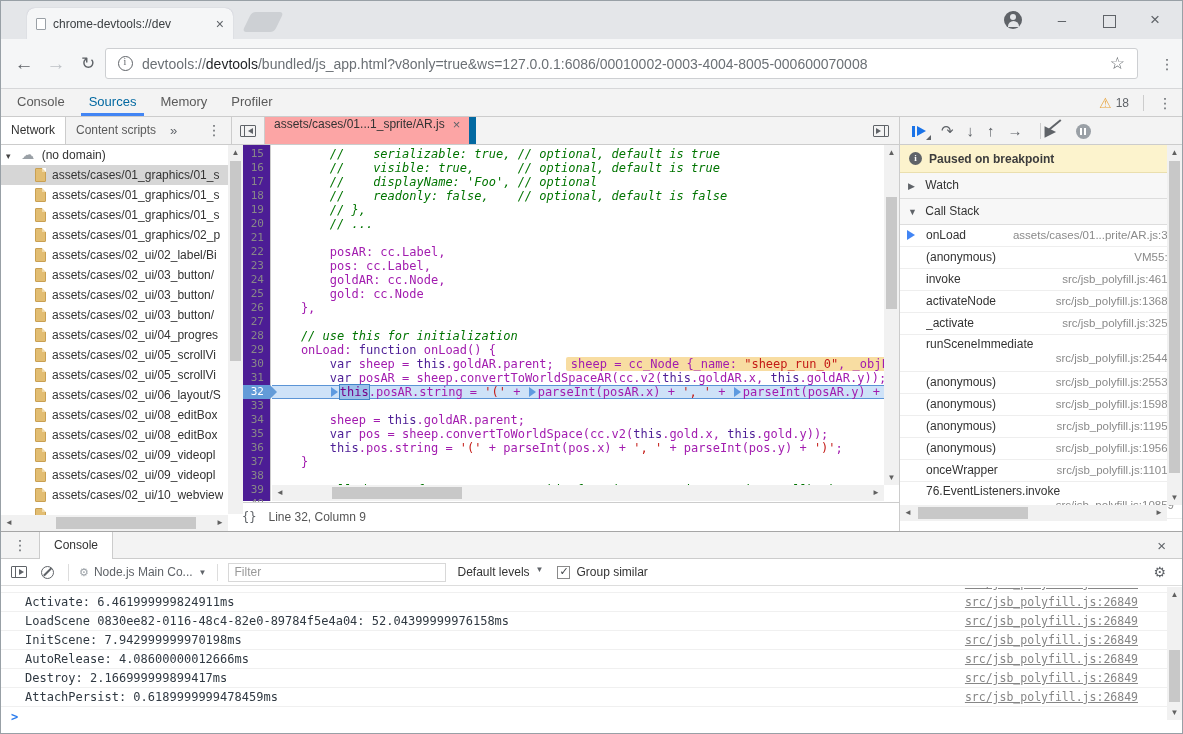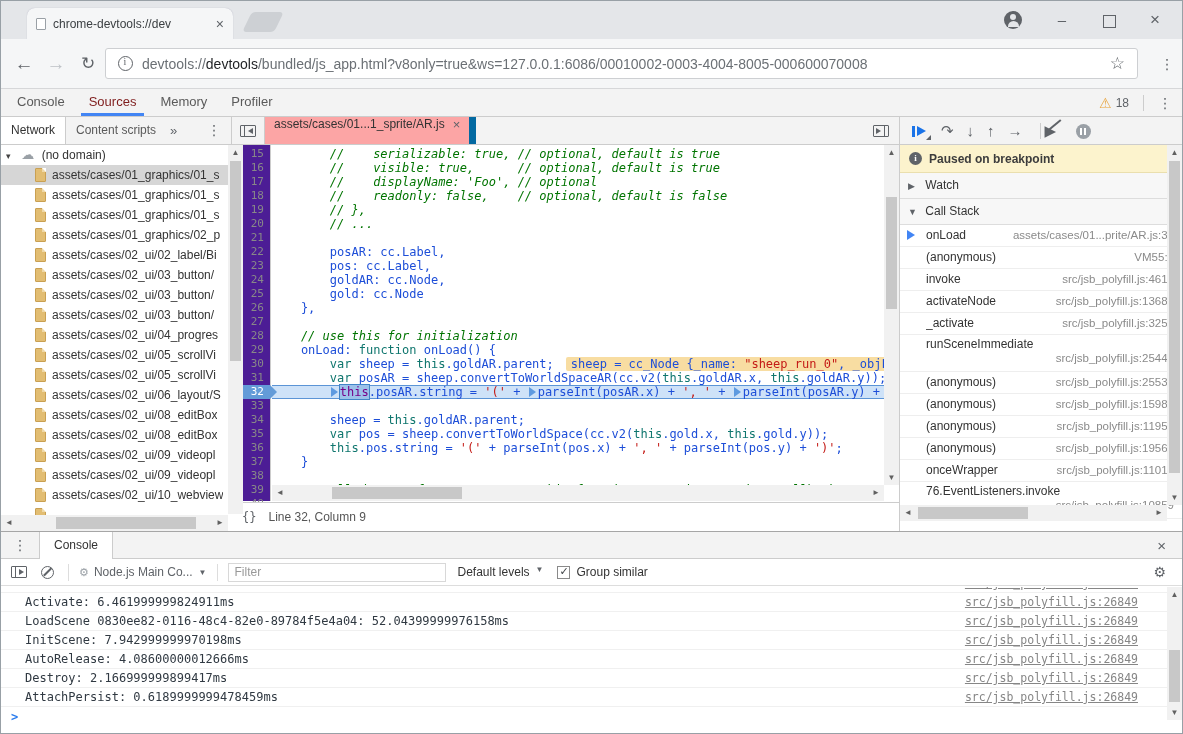--- a/index.html
+++ b/index.html
@@ -33,21 +33,21 @@
 .info-ic::after{content:"i";position:absolute;left:0;top:-1px;width:12px;text-align:center;font-size:10px;color:#5f6368;font-family:"Liberation Serif",serif}
 .url-scheme,.url-rest{color:#6b7075}
 .url-host{color:#1f2124}
 .url-star{margin-left:auto;flex:none;color:#5f6368;font-size:17px}
 .ic-menu{right:6px;font-size:16px;letter-spacing:1px}
 
 
 .devtools{position:absolute;left:0;top:88px;width:100%;height:645px;background:#fff}
 .dt-tabbar{position:absolute;left:0;top:0;width:100%;height:28px;background:#f3f3f3;border-bottom:1px solid #ccc;display:flex;align-items:stretch}
 .dt-tab{padding:0 8px;margin-left:8px;line-height:26px;color:#5a5a5a;font-size:13px}
-.dt-tab.active{color:#7f1d1d;border-bottom:3px solid #4285f4}
+.dt-tab.active{color:#0369a1;border-bottom:3px solid #4285f4}
 .dt-right{margin-left:auto;display:flex;align-items:center}
 .warn-badge{display:flex;align-items:center;margin-right:10px}
 .warn-tri{color:#e8a33b;font-size:14px;margin-right:4px}
 .warn-num{color:#5f6368;font-size:12px}
 .bar-sep{width:1px;height:16px;background:#ccc;margin:0 4px}
 .vdots{color:#5f6368;font-size:14px;padding:0 10px;letter-spacing:0}
 
 
 .subbar{position:absolute;left:0;top:28px;width:100%;height:28px}
 .nav-strip{position:absolute;left:0;top:0;width:231px;height:28px;background:#f3f3f3;border-right:1px solid #ccc;border-bottom:1px solid #ccc;display:flex;align-items:stretch}
@@ -92,23 +92,23 @@
 
 
 .editor{position:absolute;left:231px;top:0;right:283px;height:100%;background:#fff}
 .gutter{position:absolute;left:0;top:0;width:39px;bottom:30px;background:#4c1d95;border-right:1px solid #ccc;padding-top:2px;overflow:visible;z-index:1}
 .gut-line{height:14px;line-height:14px;text-align:right;padding-right:6px;color:#888;font:11px/14px "DejaVu Sans Mono",monospace}
 .gut-line.cur{background:#639bd8;color:#fff;position:relative}
 .gut-line.cur::after{content:"";position:absolute;right:-7px;top:0;border-left:7px solid #639bd8;border-top:7px solid transparent;border-bottom:7px solid transparent}
 .code{position:absolute;left:40px;top:0;right:15px;bottom:30px;padding-top:2px;overflow:hidden;font:12px/14px "DejaVu Sans Mono",monospace;color:#303942;z-index:0}
 .code-line{height:14px;white-space:pre}
 .code-line.cur{background:#cee2f8;box-shadow:inset 0 1px 0 #5b94d6,inset 0 -1px 0 #5b94d6}
-.tk-p{color:#1d4ed8}
+.tk-p{color:#a21caf}
 .tk-c{color:#007400;font-style:italic}
-.tk-k{color:#0f766e}
+.tk-k{color:#4c1d95}
 .tk-s{color:#c41a16}
 .tk-ksel{color:#770088;background:#9cc1ea;box-shadow:0 0 0 1px #4285c8}
 .tk-marker{display:inline-block;width:0;height:0;border-left:7px solid #5e9ae0;border-top:5px solid transparent;border-bottom:5px solid transparent;margin:0 2px 0 1px;vertical-align:-1px}
 .inline-eval{background:#f8dda2;color:#333;margin-left:12px;padding:0 5px;border-radius:2px}
 .ed-status{position:absolute;left:0;right:0;bottom:0;height:29px;border-top:1px solid #ccc;background:#fff;display:flex;align-items:center;padding-left:10px;color:#555;z-index:3}
 .braces-ic{color:#5f6368;margin-right:12px;font:12px "DejaVu Sans Mono",monospace}
 
 
 .rpanel{position:absolute;right:0;top:0;width:283px;height:100%;border-left:1px solid #ccc;background:#fff;overflow:hidden}
 .paused-banner{height:28px;background:#fcf3cd;border-bottom:1px solid #eadfae;display:flex;align-items:center;padding-left:9px;font-weight:bold;color:#3c3c3c}

